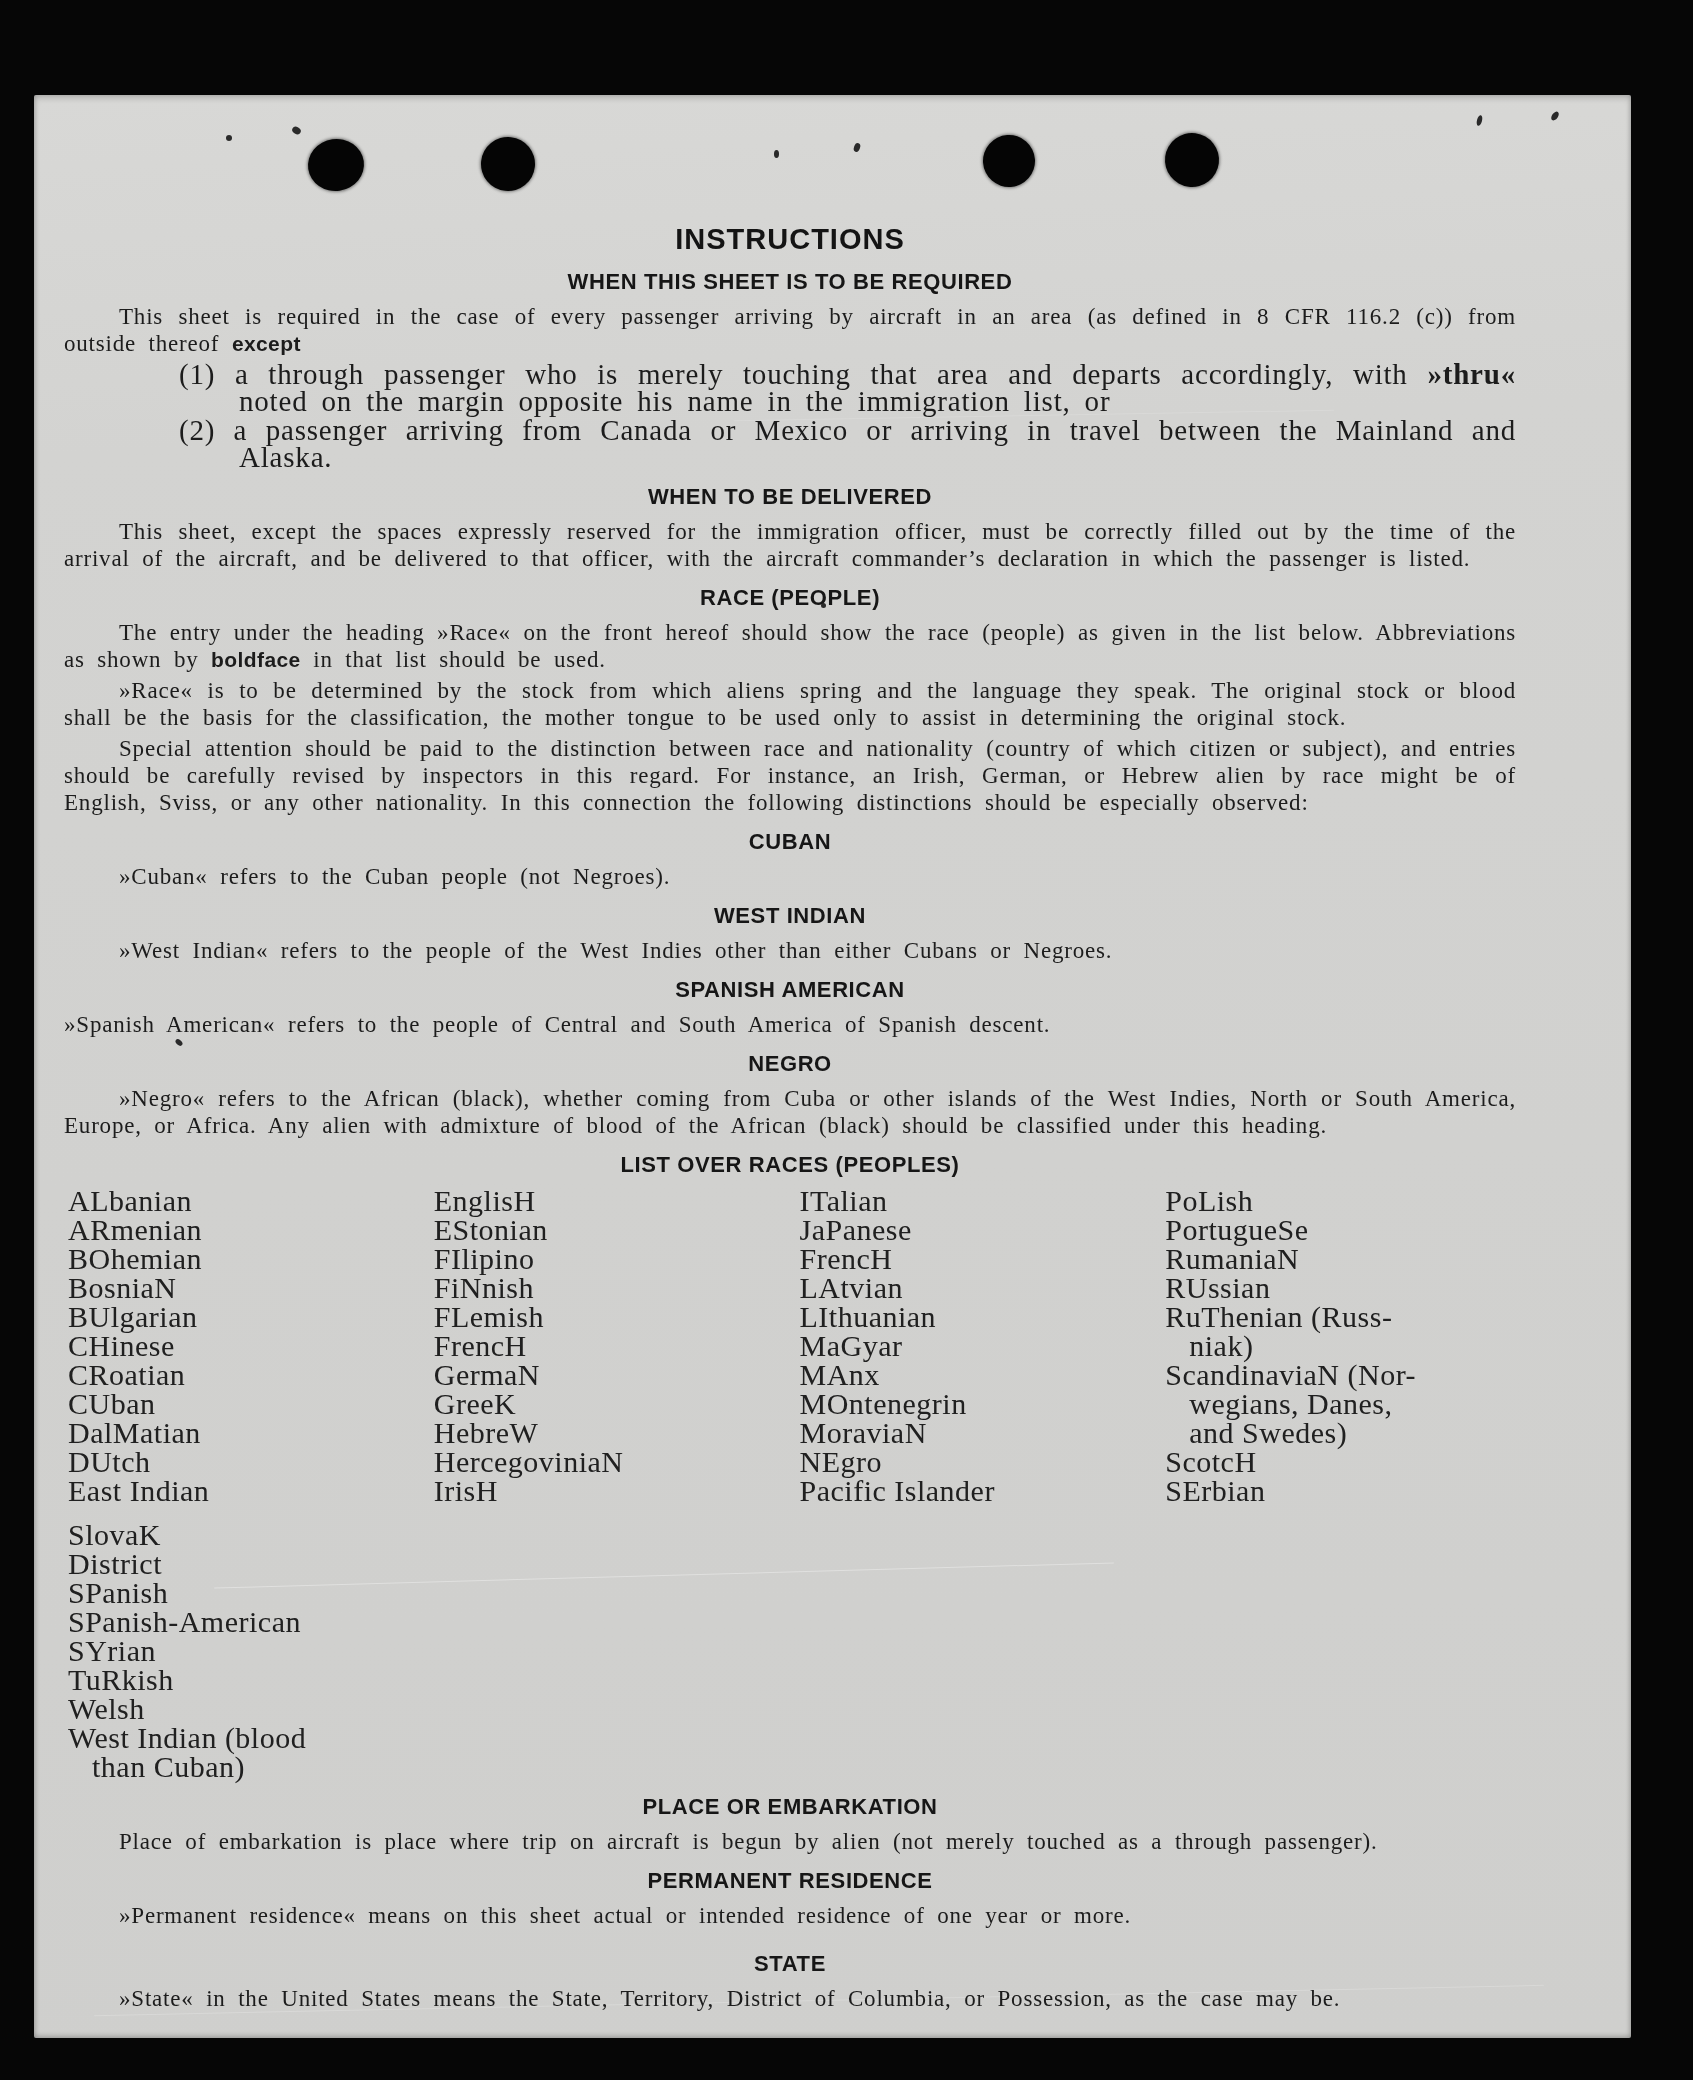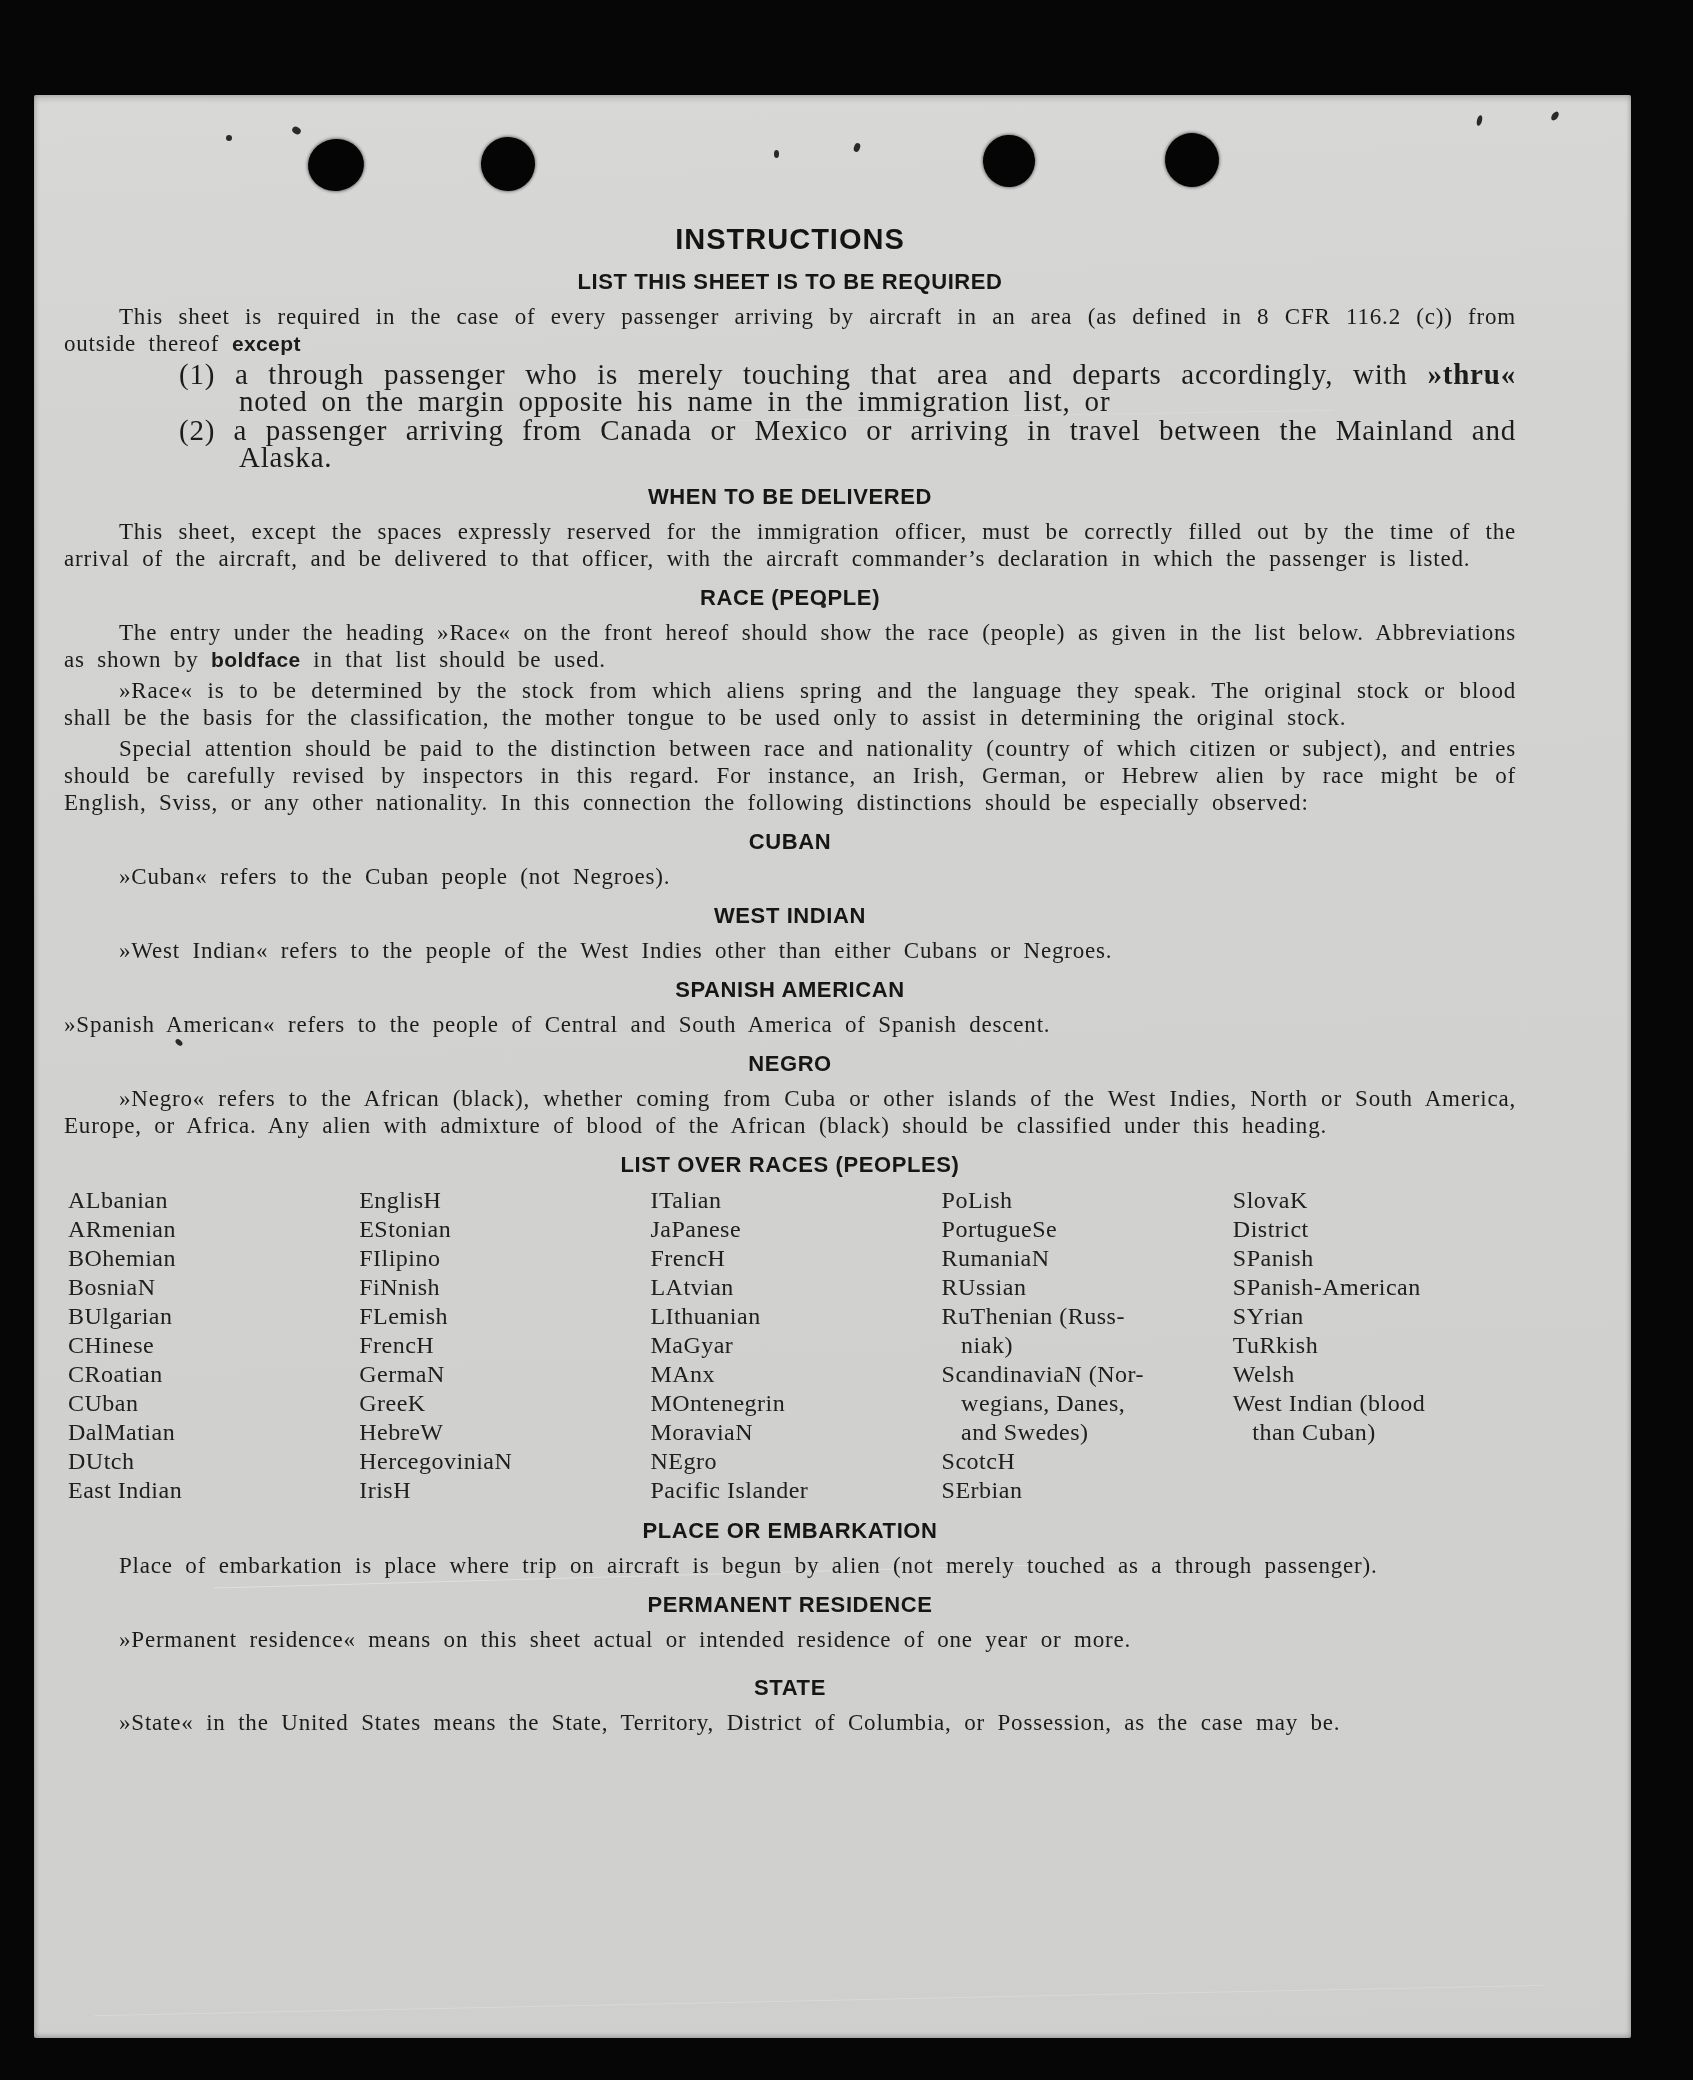--- a/index.html
+++ b/index.html
@@ -44,23 +44,23 @@
     font-size:23px;line-height:27px;letter-spacing:0.8px;word-spacing:6px;
     text-align:justify;margin:0 0 4px 0;
   }
   .para b{font-family:"Liberation Sans", sans-serif;font-size:21px;letter-spacing:0.4px;}
   .ind{text-indent:55px;}
   .numbered{
     font-size:29px;line-height:27px;letter-spacing:0.8px;word-spacing:6px;
     text-align:justify;margin:0 0 2px 115px;padding-left:60px;text-indent:-60px;
   }
   .races-grid{
-    display:grid;grid-template-columns:repeat(5,1fr);column-gap:8px;
+    display:grid;grid-template-columns:repeat(4,1fr);column-gap:8px;
     margin:8px 0 0 4px;
-    font-size:24px;line-height:29px;letter-spacing:0.5px;color:#202020;
+    font-size:30px;line-height:29px;letter-spacing:0.5px;color:#202020;gap:15px;
   }
   .race-line{white-space:pre;}
 </style>
 </head>
 <body>
 
 <div class="sheet">
 
   <div class="hole" style="left:274px;top:44px;transform:rotate(-8deg);"></div>
   <div class="hole" style="left:447px;top:42px;transform:rotate(6deg);width:54px;height:54px;"></div>
@@ -77,21 +77,21 @@
   <div class="speck" style="left:1443px;top:20px;width:5px;height:11px;transform:rotate(15deg);"></div>
   <div class="speck" style="left:1518px;top:16px;width:6px;height:10px;transform:rotate(35deg);"></div>
   <div class="speck" style="left:787px;top:508px;width:5px;height:5px;"></div>
   <div class="speck" style="left:141px;top:945px;width:8px;height:5px;transform:rotate(40deg);"></div>
   <div class="speck w" style="left:-40px;top:1905px;width:6px;height:26px;"></div>
 
   <div class="content">
 
     <h1 class="doc-title">INSTRUCTIONS</h1>
 
-    <h2 class="section-heading">LIST THIS SHEET IS TO BE REQUIRED</h2>
+    <h2 class="section-heading">WHEN THIS SHEET IS TO BE REQUIRED</h2>
     <p class="para ind"><span>This sheet is required in the case of every passenger arriving by aircraft in an area (as defined in 8 CFR 116.2 (c)) from outside thereof </span><b>except</b></p>
     <p class="numbered"><span>(1) a through passenger who is merely touching that area and departs accordingly, with </span><b>»thru«</b><span> noted on the margin opposite his name in the immigration list, or</span></p>
     <p class="numbered">(2) a passenger arriving from Canada or Mexico or arriving in travel between the Mainland and Alaska.</p>
 
     <h2 class="section-heading">WHEN TO BE DELIVERED</h2>
     <p class="para ind">This sheet, except the spaces expressly reserved for the immigration officer, must be correctly filled out by the time of the arrival of the aircraft, and be delivered to that officer, with the aircraft commander’s declaration in which the passenger is listed.</p>
 
     <h2 class="section-heading">RACE (PEOPLE)</h2>
     <p class="para ind"><span>The entry under the heading »Race« on the front hereof should show the race (people) as given in the list below. Abbreviations as shown by </span><b>boldface</b><span> in that list should be used.</span></p>
     <p class="para ind">»Race« is to be determined by the stock from which aliens spring and the language they speak.  The original stock or blood shall be the basis for the classification, the mother tongue to be used only to assist in determining the original stock.</p>

